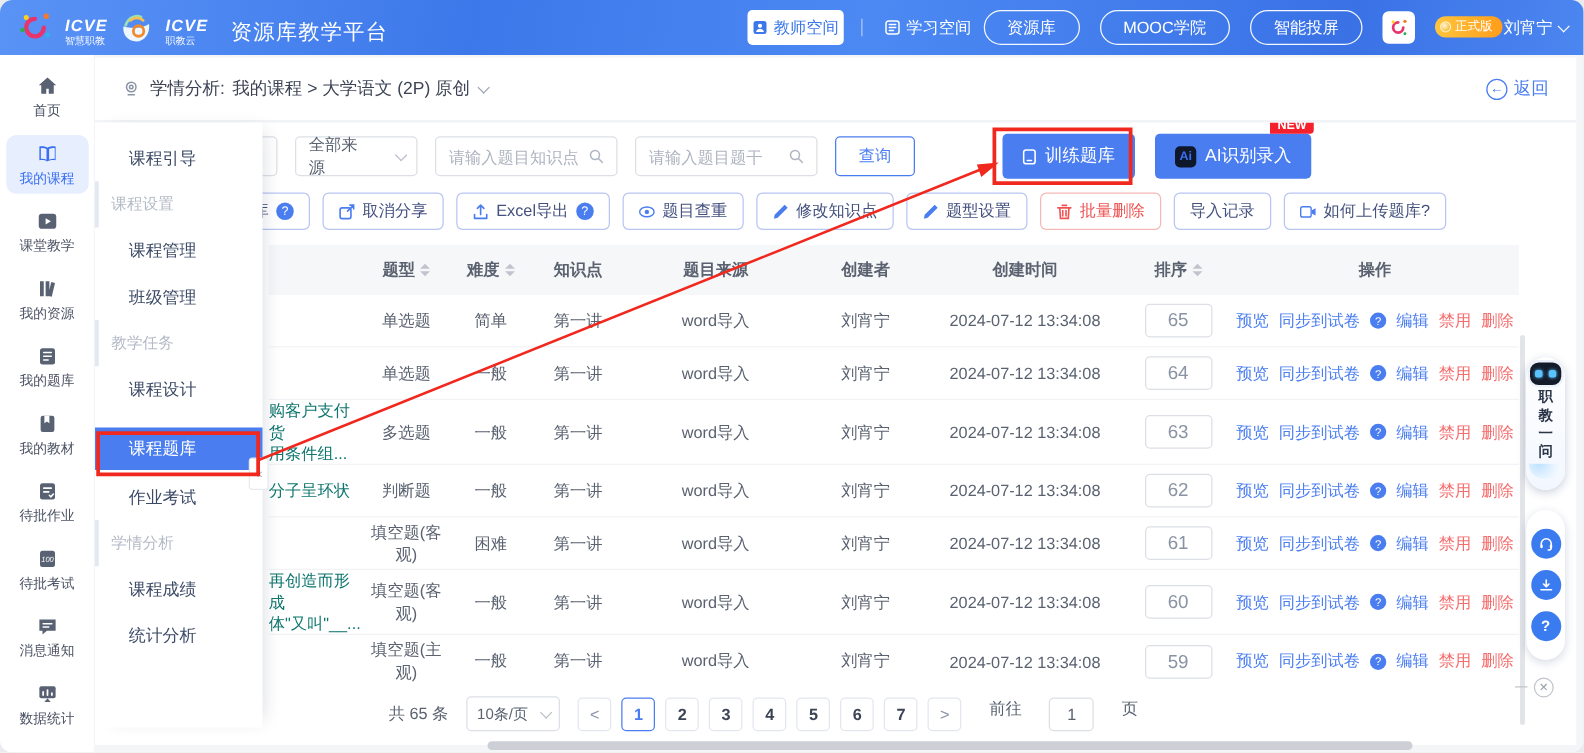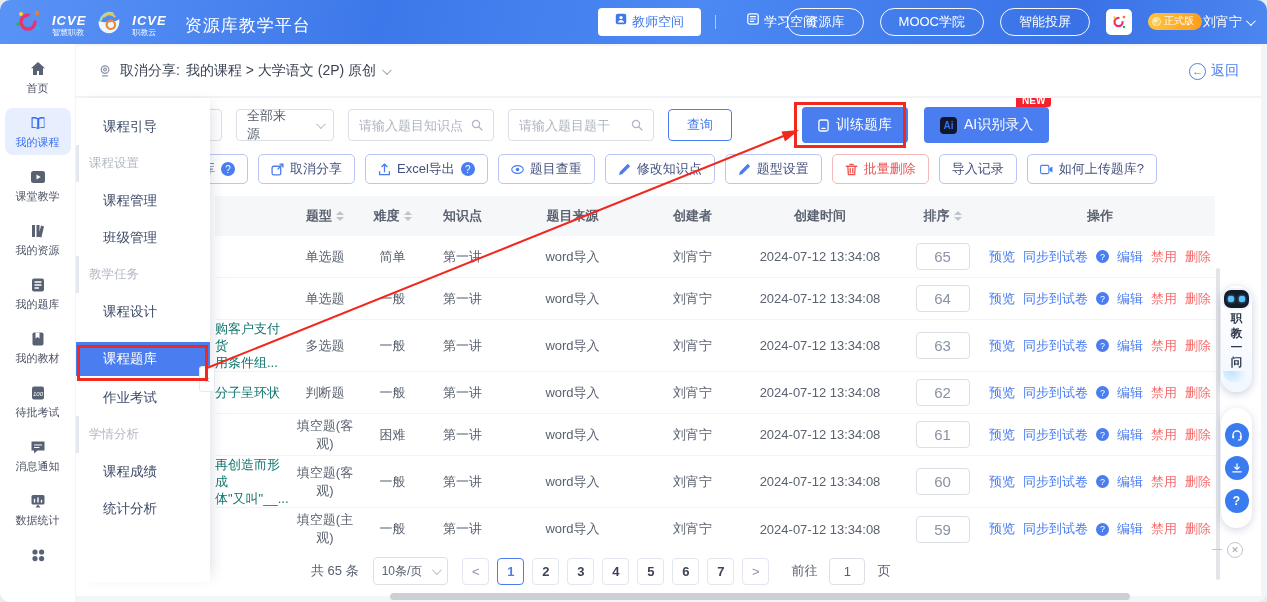--- a/index.html
+++ b/index.html
@@ -10,22 +10,22 @@
   .header { position:absolute; left:0; top:0; right:0; height:44px; z-index:6;
     background:linear-gradient(100deg,#5a93f6 0%,#3d78ea 30%,#4c89f3 55%,#3a72e6 85%,#4c86f0 100%);
     display:flex; align-items:center; padding:0 14px; }
   .logo-group { display:flex; align-items:flex-end; gap:8px; }
   .logo-mark { width:30px; height:30px; display:flex; align-items:center; justify-content:center; }
   .brand-text { display:flex; flex-direction:column; color:#fff; line-height:1; }
   .brand-text b { font-size:13px; letter-spacing:1px; font-style:italic; }
   .brand-text i { font-style:normal; font-size:8px; margin-top:2px; opacity:.95; }
   .app-title { color:#fff; font-size:17px; margin-left:10px; letter-spacing:1px; }
   .header-nav { position:absolute; left:598px; top:0; height:44px; display:flex; align-items:center; gap:14px; }
-  .nav-btn { display:flex; align-items:flex-start; gap:5px; font-size:13px; border:none; cursor:pointer;
-    background:transparent; color:#fff; padding:5px 17px; border-radius:4px; }
+  .nav-btn { display:flex; align-items:center; gap:5px; font-size:13px; border:none; cursor:pointer;
+    background:transparent; color:#fff; padding:5px 4px; border-radius:4px; }
   .nav-btn.active { background:#fff; color:#3d78ea; }
   .nav-divider { width:1px; height:14px; background:rgba(255,255,255,.55); }
   .header-right { position:absolute; right:14px; top:0; height:44px; display:flex; align-items:center; gap:16px; }
   .pill-link { border:1px solid rgba(255,255,255,.95); color:#fff; background:transparent; font-size:13px;
     border-radius:15px; padding:4px 18px; cursor:pointer; white-space:nowrap; }
   .mini-logo-box { width:26px; height:26px; background:#fff; border-radius:5px; display:flex; align-items:center; justify-content:center; }
   .user-block { display:flex; align-items:flex-start; gap:1px; }
   .version-badge { display:flex; align-items:center; gap:3px; background:linear-gradient(90deg,#ffc53d,#ff9d1a);
     color:#fff; font-size:10px; padding:1px 8px 2px 4px; border-radius:9px; }
   .medal-dot { width:9px; height:9px; border-radius:50%; background:radial-gradient(circle at 35% 35%,#fff6d8,#f5c043 70%); border:1px solid #fff0c0; }
@@ -108,21 +108,21 @@
 
   
   .pagination { position:absolute; left:235px; top:458px; height:30px; display:flex; align-items:center; gap:14px; }
   .total-text { font-size:13px; color:#5a6270; }
   .page-size { height:28px; font-size:12px; padding:0 8px; gap:10px; }
   .pager { display:flex; align-items:center; gap:8px; }
   .page-btn { min-width:27px; height:27px; border:1px solid #e2e6ee; border-radius:4px; background:#fff;
     color:#3c4354; font-size:13px; font-weight:bold; display:flex; align-items:center; justify-content:center; cursor:pointer; }
   .page-btn.nav { color:#8a94a6; font-weight:normal; }
   .page-btn.current { border-color:#4a7df0; color:#4a7df0; }
-  .goto { display:flex; align-items:center; gap:12px; font-size:13px; color:#5a6270; margin-left:8px; }
+  .goto { display:flex; align-items:flex-start; gap:22px; font-size:13px; color:#5a6270; margin-left:8px; }
   .goto input { width:36px; height:27px; border:1px solid #dcdfe6; border-radius:4px; text-align:center;
     font-size:13px; color:#5a6270; outline:none; }
 
   
   .course-menu { position:absolute; left:76px; top:98px; width:134px; bottom:20px; background:#fff; z-index:5;
     box-shadow:7px 0 14px -7px rgba(30,40,70,.18); padding-top:10px; }
   .cm-item { height:37px; display:flex; align-items:center; padding-left:27px; font-size:13.5px; color:#3c4a66; cursor:pointer; }
   .cm-section { height:37px; display:flex; align-items:center; padding-left:10px; font-size:12.5px; color:#b4bac6;
     border-left:3px solid #e4e8f0; margin-left:0; }
   .cm-item.active { background:#4a7df0; color:#fff; height:34px; margin:12px 0 3px; }
@@ -278,20 +278,28 @@
     <div class="side-item">
       <svg viewBox="0 0 18 18">
           <rect x="3.5" y="2.5" width="11" height="13" rx="1.8" fill="currentColor"></rect>
           <path d="M6.5 2.5h4v6l-2-1.4-2 1.4z" fill="#fff"></path>
         </svg>
       <span class="lbl">我的教材</span>
     </div>
     <div class="side-item">
       <svg viewBox="0 0 18 18">
           <rect x="3" y="2.5" width="12" height="13" rx="2" fill="currentColor"></rect>
+          <path d="M6 6.5h6M6 9.5h4" stroke="#fff" stroke-width="1.3" stroke-linecap="round"></path>
+          <path d="M10.5 12.2l1.2 1.2 2-2.2" stroke="#fff" stroke-width="1.3" fill="none" stroke-linecap="round"></path>
+        </svg>
+      <span class="lbl">待批作业</span>
+    </div>
+    <div class="side-item">
+      <svg viewBox="0 0 18 18">
+          <rect x="3" y="2.5" width="12" height="13" rx="2" fill="currentColor"></rect>
           <text x="9" y="11.5" font-size="6" fill="#fff" text-anchor="middle" font-style="italic">100</text>
         </svg>
       <span class="lbl">待批考试</span>
     </div>
     <div class="side-item">
       <svg viewBox="0 0 18 18">
           <path d="M2.5 3.5h13v9h-7l-3.5 3v-3h-2.5z" fill="currentColor"></path>
           <path d="M5.5 7h7M5.5 9.5h4.5" stroke="#fff" stroke-width="1.2" stroke-linecap="round"></path>
         </svg>
       <span class="lbl">消息通知</span>
@@ -316,21 +324,21 @@
   </div>
 
   <div class="breadcrumb-bar">
     <span class="crumb-pin">
       <svg viewBox="0 0 14 14" width="14" height="14" fill="none" stroke="currentColor" stroke-width="1.2">
         <circle cx="7" cy="5.6" r="3.8"></circle>
           <circle cx="7" cy="5.6" r="1.4"></circle>
           <path d="M4.5 11.8h5" stroke-linecap="round"></path>
       </svg>
     </span>
-    <span class="crumb-text">取消分享:</span>
+    <span class="crumb-text">学情分析:</span>
     <span class="crumb-text crumb-path">我的课程 &gt; 大学语文 (2P) 原创</span>
     <span class="chev crumb-chev"></span>
     <span class="back-link">
       <span class="back-circle">←</span>
       <span>返回</span>
     </span>
   </div>
 
   <div class="panel">
 

